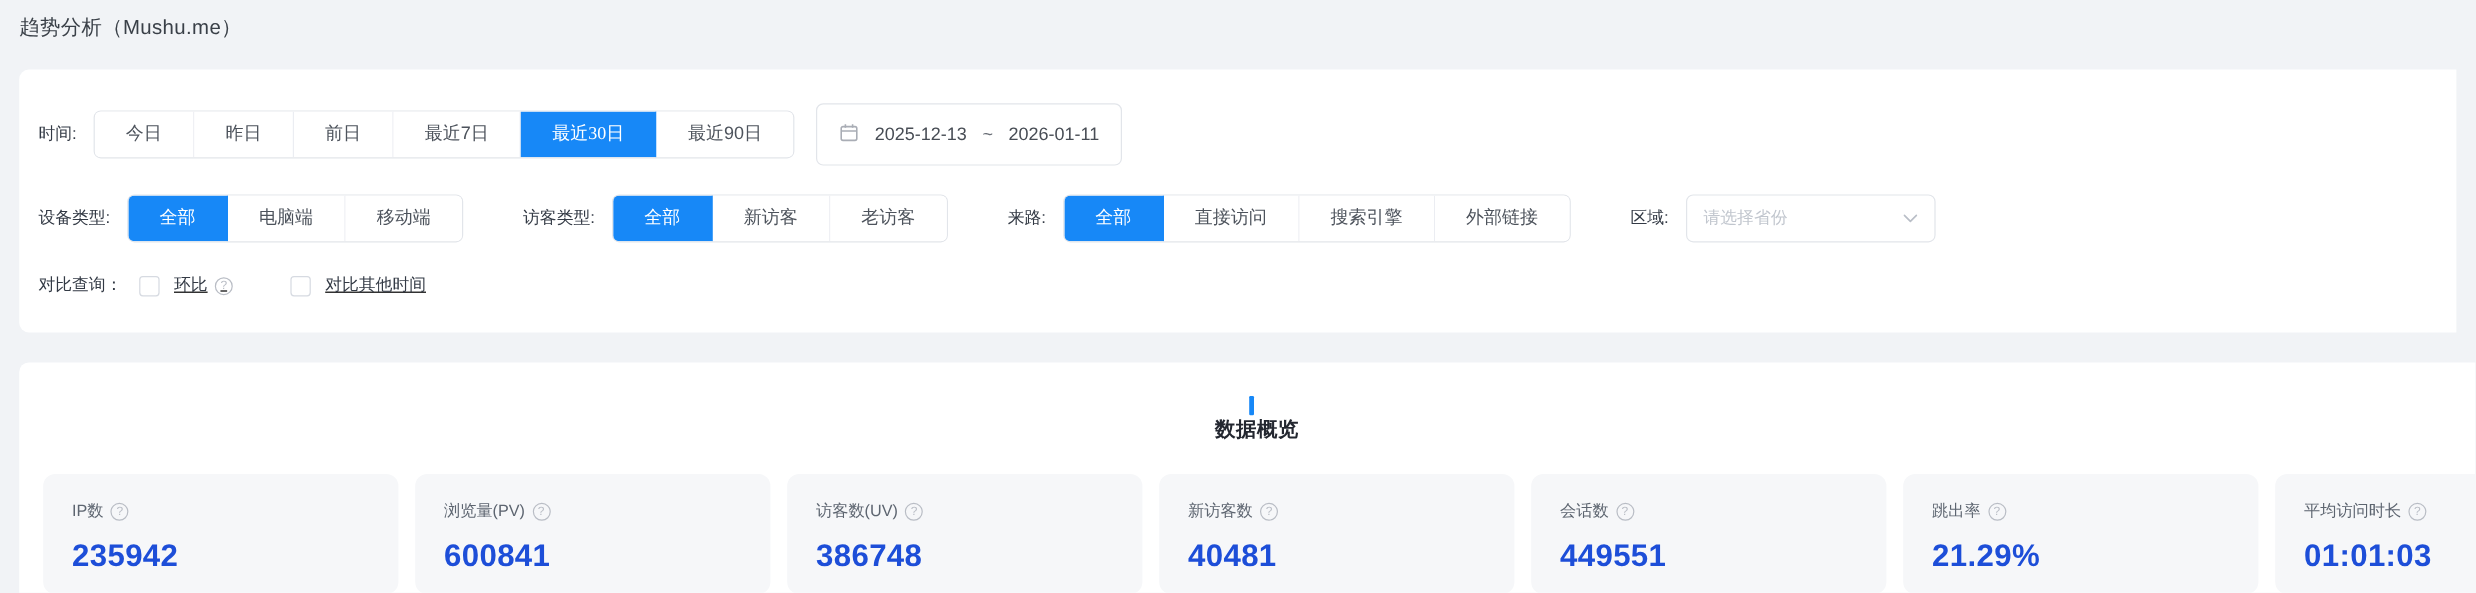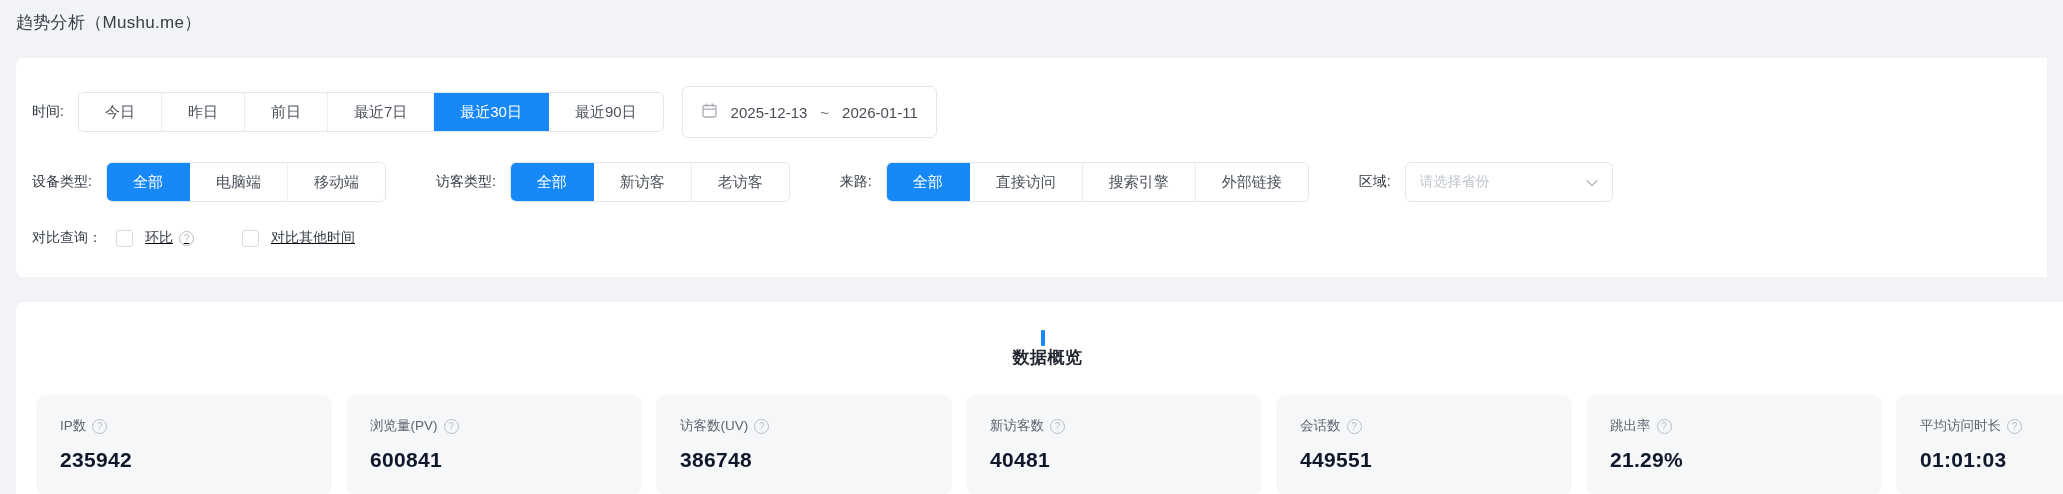--- a/index.html
+++ b/index.html
@@ -37,21 +37,21 @@
   .seg-group{
     display:inline-flex;align-items:stretch;height:40px;
     border:1px solid var(--line);border-radius:6px;overflow:hidden;background:#fff;
   }
   .seg{
     padding:0 26px;line-height:38px;font-size:15px;color:var(--txt-opt);
     background:#fff;border:none;border-right:1px solid var(--line-soft);
     cursor:pointer;white-space:nowrap;font-family:inherit;
   }
   .seg:last-child{border-right:none;}
-  .seg.on{background:var(--blue);color:#fff;border-right-color:var(--blue);}
+  .seg.on{background:var(--blue);color:#fff;border-right-color:var(--blue);font-family:Liberation Serif, serif;}
   .date-box{
     display:inline-flex;align-items:center;height:52px;margin-left:18px;
     border:1px solid var(--line);border-radius:6px;padding:0 18px;gap:13px;
     font-size:15px;color:#484d55;background:#fff;cursor:pointer;
   }
   .date-sep{color:#6a6f77;}
   .select-box{
     display:inline-flex;align-items:center;justify-content:space-between;
     width:208px;height:40px;border:1px solid var(--line);border-radius:6px;
     padding:0 14px;background:#fff;cursor:pointer;text-align:center;
@@ -78,21 +78,21 @@
   .ov-header{display:flex;align-items:center;margin-top:28px;flex-direction:column;}
   .ov-bar{width:4px;height:16px;background:var(--blue);border-radius:1px;margin-right:9px;}
   .ov-title{font-size:17px;font-weight:700;color:#232730;letter-spacing:.5px;}
   .stats-row{display:flex;gap:14px;margin-top:26px;margin-left:4px;}
   .stat{
     flex:0 0 296px;height:100px;background:#f6f7f9;border-radius:10px;
     padding:22px 24px;
   }
   .stat-label-row{display:flex;align-items:center;font-size:13.5px;color:#5d6570;}
   .stat-value{
-    margin-top:13px;font-size:21px;font-weight:700;color:#0f172a;letter-spacing:.3px;
+    margin-top:13px;font-size:26px;font-weight:700;color:#1d4ed8;letter-spacing:.3px;
   }
   .cal-icon,.chev-icon{display:inline-block;flex:0 0 auto;}
 </style>
 </head>
 <body>
 
 <div class="page-title">趋势分析（Mushu.me）</div>
 
 <div class="filter-card">
 

